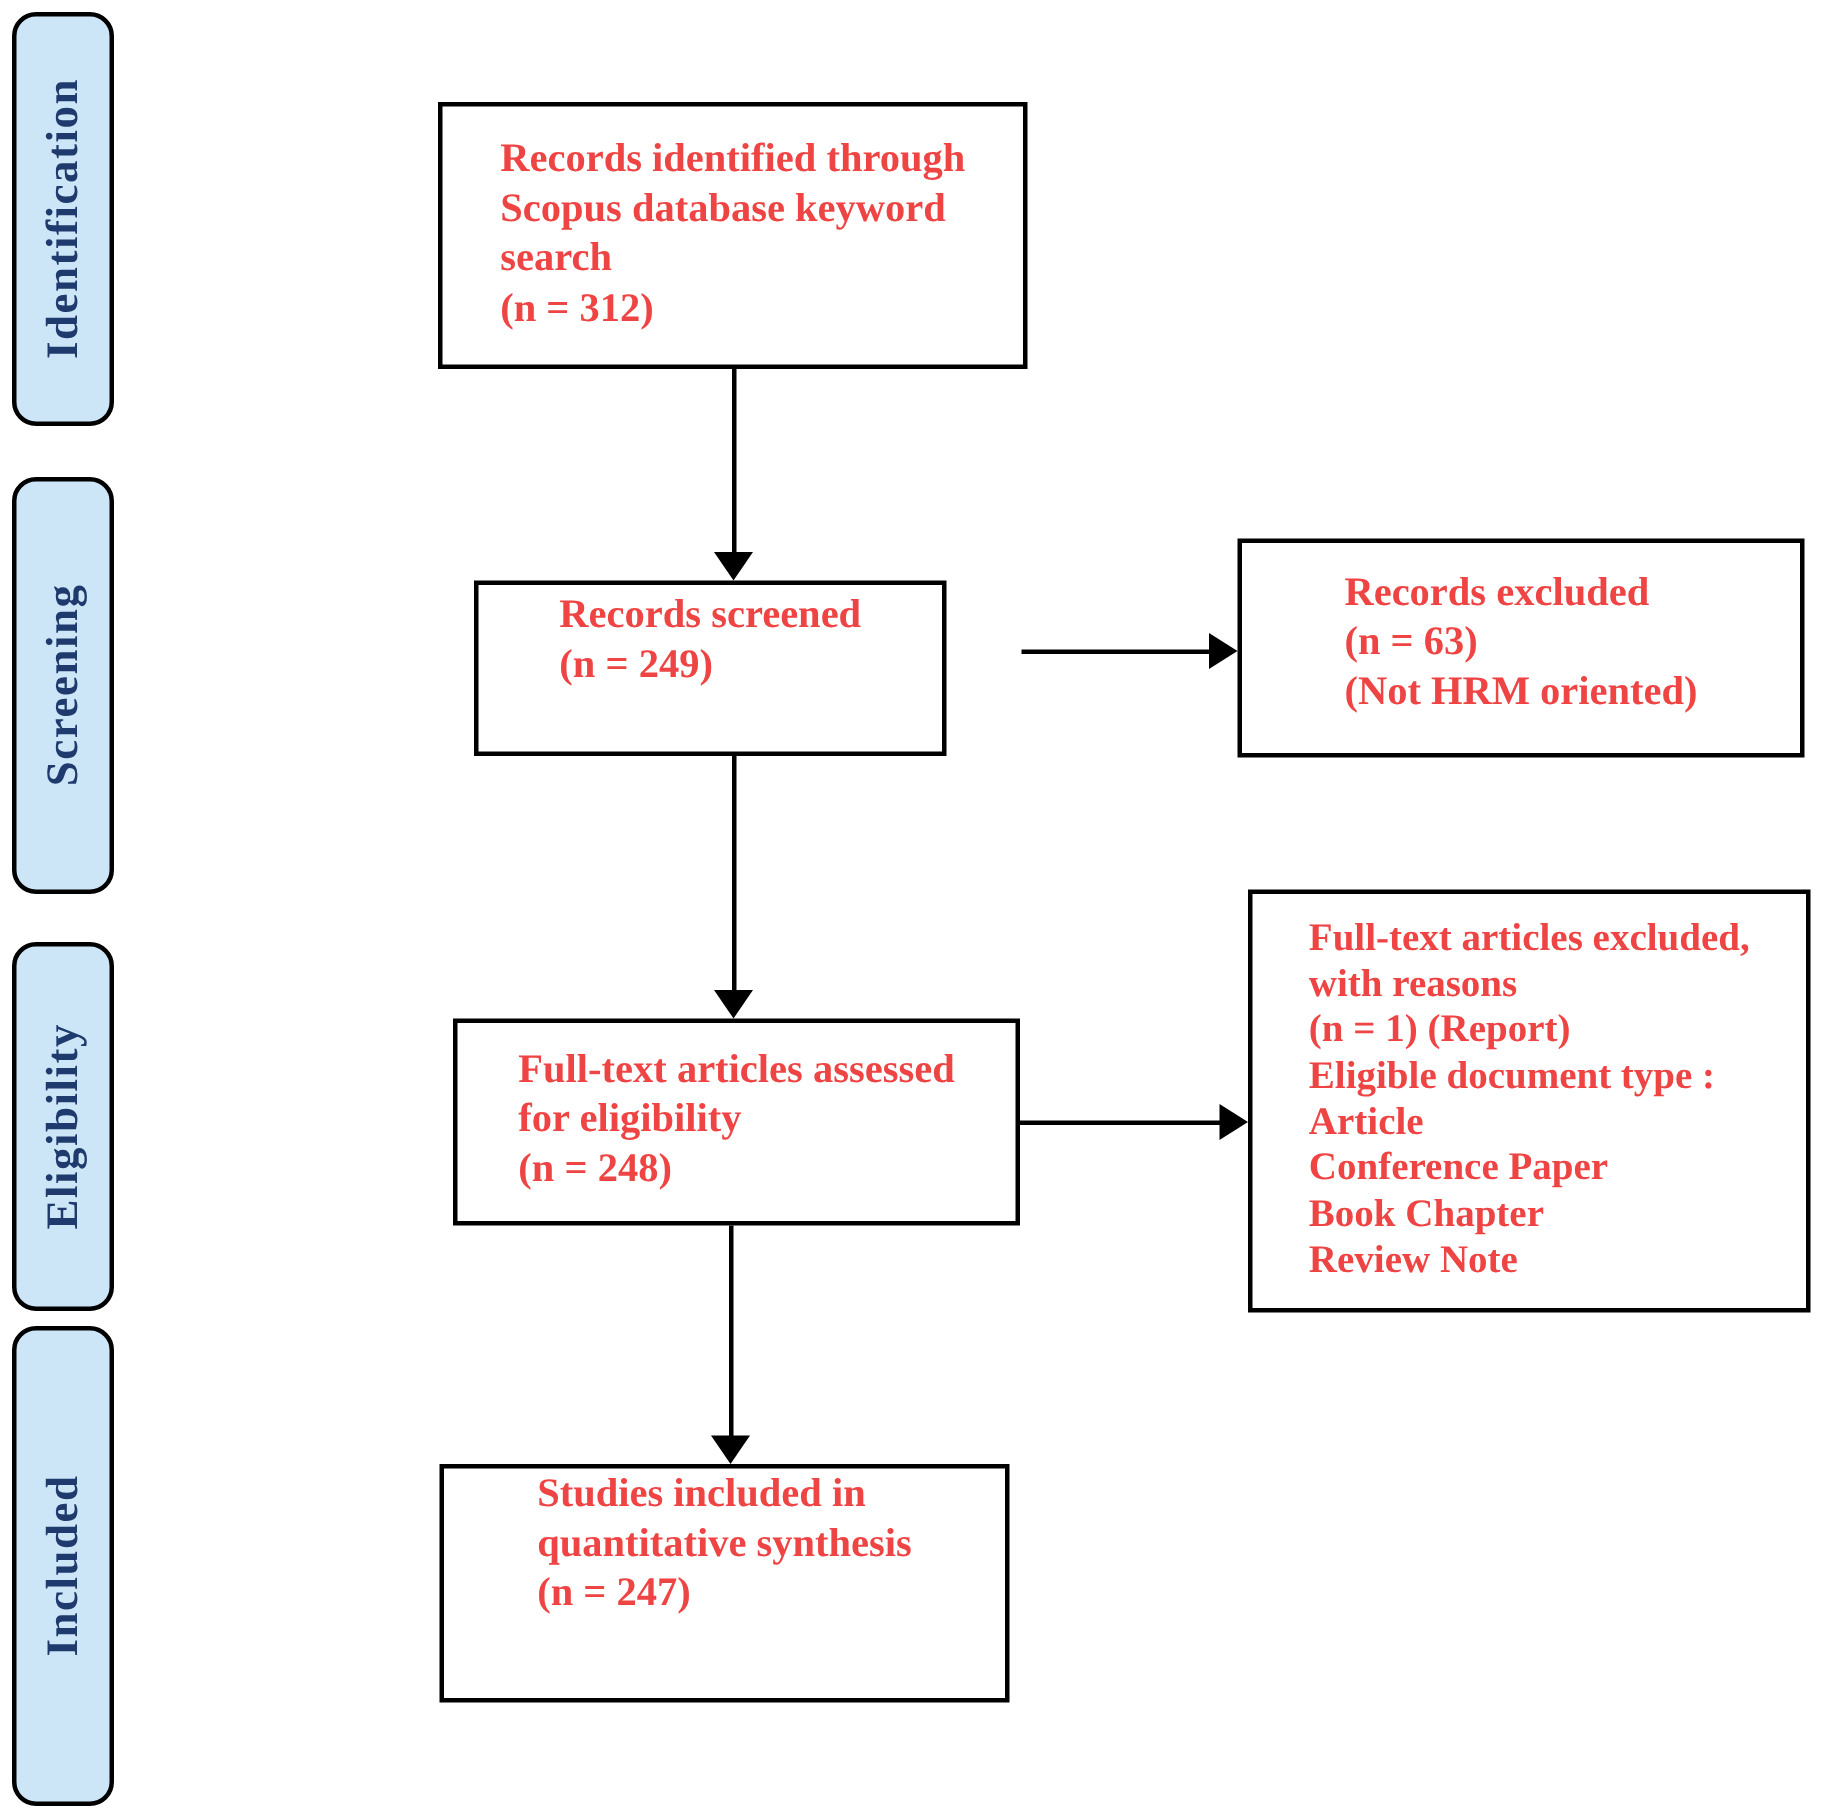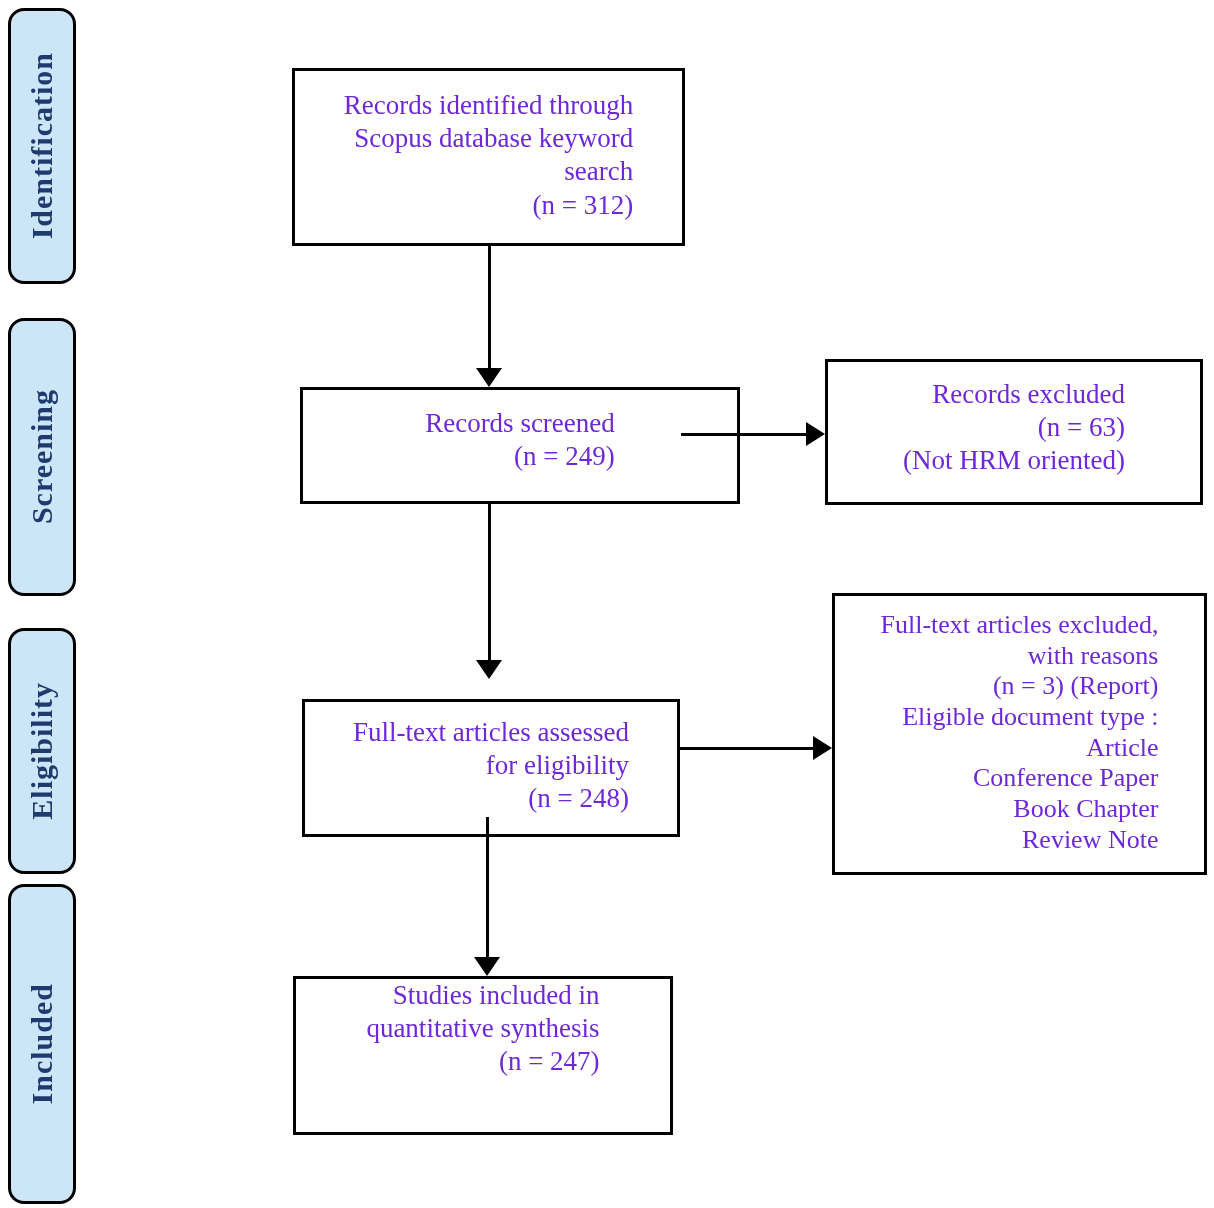--- a/index.html
+++ b/index.html
@@ -32,24 +32,25 @@
     color:var(--stage-text);
     letter-spacing:1px;
     white-space:nowrap;
   }
   .box{
     position:absolute;
     background:var(--box-fill);
     border:3px solid var(--line);
     box-sizing:border-box;
     display:flex;justify-content:center;align-items:flex-start;
-    text-align:right;
+    text-align:left;
     font-size:27px;line-height:1.23;
-    color:#6d28d9;
+    color:#ef4444;
     white-space:pre-line;
+    font-weight:bold;
   }
   .line-v{position:absolute;width:3px;background:var(--line);}
   .line-h{position:absolute;height:3px;background:var(--line);}
   .head-down{
     position:absolute;width:0;height:0;
     border-left:13px solid transparent;
     border-right:13px solid transparent;
     border-top:19px solid var(--line);
   }
   .head-right{
@@ -75,34 +76,34 @@
   </div>
   <div class="stage" style="top:884px;height:320px;">
     <span>Included</span>
   </div>
 
   <div class="box" style="left:292px;top:68px;width:393px;height:178px;padding-top:18px;">Records identified through
 Scopus database keyword
 search
 (n = 312)</div>
 
-  <div class="box" style="left:300px;top:387px;width:440px;height:117px;padding-top:17px;">Records screened
+  <div class="box" style="left:316px;top:387px;width:315px;height:117px;padding-top:3px;">Records screened
 (n = 249)</div>
 
   <div class="box" style="left:825px;top:359px;width:378px;height:146px;padding-top:16px;">Records excluded
 (n = 63)
 (Not HRM oriented)</div>
 
-  <div class="box" style="left:302px;top:679px;width:378px;height:138px;padding-top:14px;margin-top:20px;">Full-text articles assessed
+  <div class="box" style="left:302px;top:679px;width:378px;height:138px;padding-top:14px;">Full-text articles assessed
 for eligibility
 (n = 248)</div>
 
   <div class="box" style="left:832px;top:593px;width:375px;height:282px;padding-top:14px;font-size:26px;line-height:1.18;">Full-text articles excluded,
 with reasons
-(n = 3) (Report)
+(n = 1) (Report)
 Eligible document type :
 Article
 Conference Paper
 Book Chapter
 Review Note</div>
 
   <div class="box" style="left:293px;top:976px;width:380px;height:159px;">Studies included in
 quantitative synthesis
 (n = 247)</div>
 

